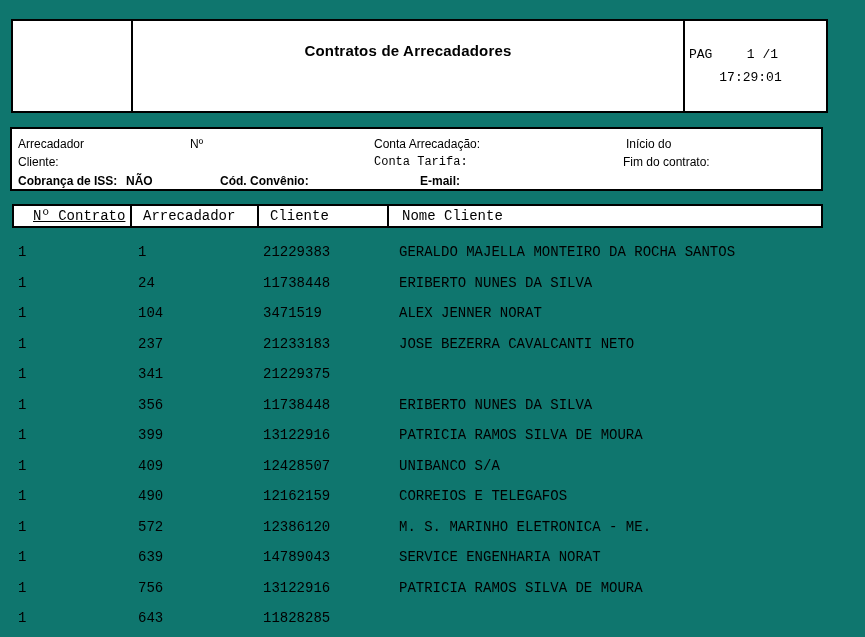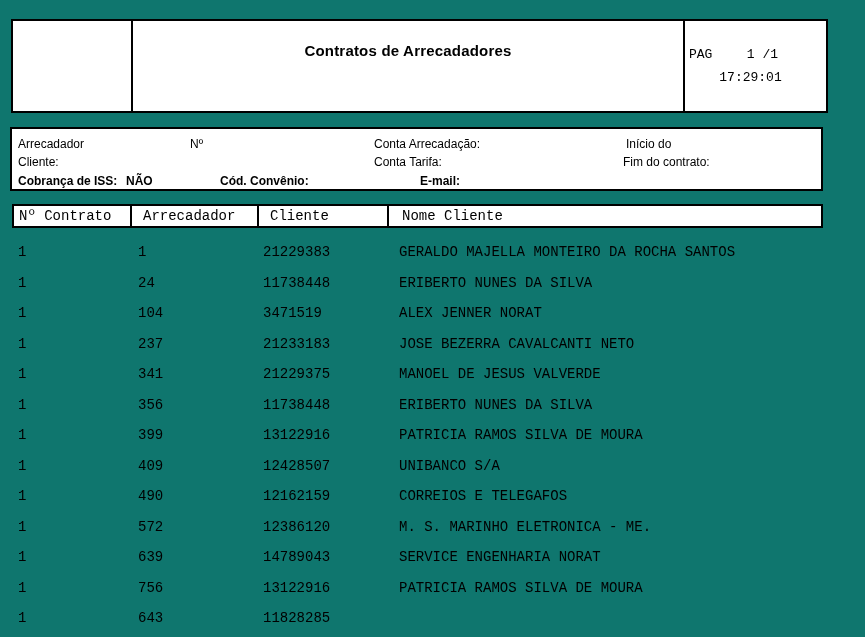--- a/index.html
+++ b/index.html
@@ -30,35 +30,35 @@
 
   
   #filter-box{left:10px;top:127px;width:813px;height:64px;font-size:12px;}
   .flabel{position:absolute;white-space:nowrap;line-height:14px;}
   .frow1{top:8px;} .frow2{top:26px;} .frow3{top:45px;font-weight:bold;}
   #lbl-arrecadador{left:6px;}
   #lbl-numero{left:178px;}
   #lbl-conta-arrecadacao{left:362px;}
   #lbl-inicio{left:614px;}
   #lbl-cliente{left:6px;}
-  #lbl-conta-tarifa{left:362px;}
+  #lbl-conta-tarifa{left:362px;font-family:Liberation Mono, monospace;}
   #lbl-fim-contrato{left:611px;}
   #lbl-cobranca-iss{left:6px;}
   #val-cobranca-iss{left:114px;}
   #lbl-cod-convenio{left:208px;}
   #lbl-email{left:408px;}
 
   
   #table-header-box{
     left:12px;top:204px;width:811px;height:24px;
     font-family:"Liberation Mono","DejaVu Sans Mono",monospace;font-size:14px;
   }
   #col-div-1{left:116px;} #col-div-2{left:243px;} #col-div-3{left:373px;}
   .thlabel{position:absolute;top:50%;transform:translateY(-50%);white-space:nowrap;}
-  #th-contrato{left:5px;} #th-arrecadador{left:129px;}
+  #th-contrato{left:19px;text-decoration:underline;} #th-arrecadador{left:129px;}
   #th-cliente{left:256px;} #th-nome-cliente{left:388px;}
 
   
   #table-body{
     position:absolute;left:0;top:239px;width:865px;
     font-family:"Liberation Mono","DejaVu Sans Mono",monospace;font-size:14px;
   }
   .trow{position:relative;height:30.5px;}
   .tcell{position:absolute;top:5px;line-height:17px;white-space:nowrap;}
   .c1{left:18px;} .c2{left:138px;} .c3{left:263px;} .c4{left:399px;}
@@ -130,21 +130,20 @@
       <div class="trow">
         <span class="tcell c1">1</span>
         <span class="tcell c2">237</span>
         <span class="tcell c3">21233183</span>
         <span class="tcell c4">JOSE BEZERRA CAVALCANTI NETO</span>
       </div>
       <div class="trow">
         <span class="tcell c1">1</span>
         <span class="tcell c2">341</span>
         <span class="tcell c3">21229375</span>
-        <span class="tcell c4">MANOEL DE JESUS VALVERDE</span>
       </div>
       <div class="trow">
         <span class="tcell c1">1</span>
         <span class="tcell c2">356</span>
         <span class="tcell c3">11738448</span>
         <span class="tcell c4">ERIBERTO NUNES DA SILVA</span>
       </div>
       <div class="trow">
         <span class="tcell c1">1</span>
         <span class="tcell c2">399</span>

